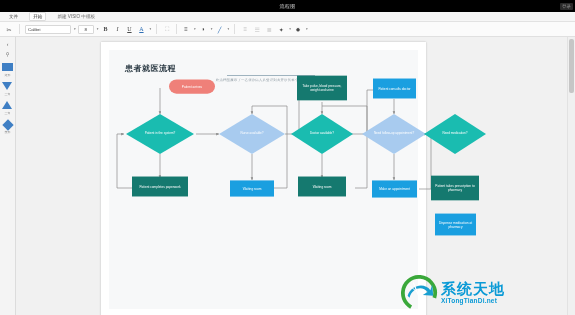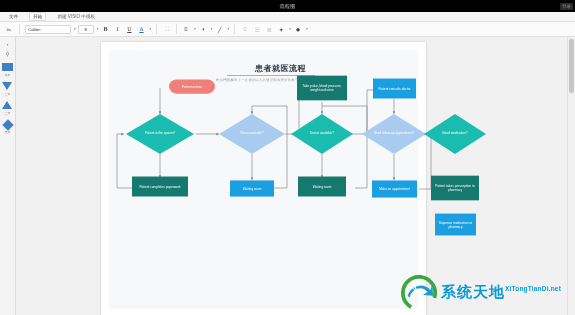--- a/index.html
+++ b/index.html
@@ -92,21 +92,21 @@
 
   
   .vscroll{
     position:absolute;right:0;top:37px;width:7px;height:278px;background:#f0f0f0;border-left:1px solid #e2e2e2;
   }
   .vthumb{position:absolute;left:1px;top:2px;width:5px;height:54px;background:#c6c6c6;border-radius:2px;}
 
   
   .diagram{position:absolute;left:0;top:0;width:325px;height:275px;}
   .dg-title{
-    position:absolute;left:9px;top:13px;width:325px;text-align:center;
+    position:absolute;left:16px;top:13px;width:325px;text-align:left;
     font-size:8px;color:#2d3b45;font-weight:bold;letter-spacing:.5px;
   }
   .dg-rule{position:absolute;left:118px;top:25px;width:88px;height:1px;background:#9fb3bf;}
   .dg-sub{
     position:absolute;left:0;top:28px;width:325px;text-align:center;
     font-size:3.4px;color:#8b98a1;letter-spacing:.2px;transform:scaleY(.95);
   }
 
   svg.edges{position:absolute;left:0;top:0;width:325px;height:275px;}
 
@@ -131,21 +131,21 @@
   
   .wm1{
     position:absolute;left:398px;top:256px;
     font-size:24px;color:rgba(120,120,120,.45);font-weight:bold;letter-spacing:2px;
     font-family:"DejaVu Sans",sans-serif;pointer-events:none;
   }
   .wm2{
     position:absolute;left:400px;top:275px;display:flex;align-items:center;gap:3px;pointer-events:none;
   }
   .wm2-logo{position:relative;width:38px;height:36px;}
-  .wm2-txt{display:flex;flex-direction:row;}
+  .wm2-txt{display:flex;flex-direction:column;}
   .wm2-cn{font-size:15px;font-weight:bold;color:#0a9ad6;letter-spacing:1px;line-height:1.05;font-family:"DejaVu Sans",sans-serif;}
   .wm2-en{font-size:6.5px;font-weight:bold;color:#0a9ad6;letter-spacing:.2px;font-family:"Liberation Sans",sans-serif;}
 </style>
 </head>
 <body>
 
 <div class="app">
 
   <div class="titlebar">
     <div class="doc-title">流程图</div>

